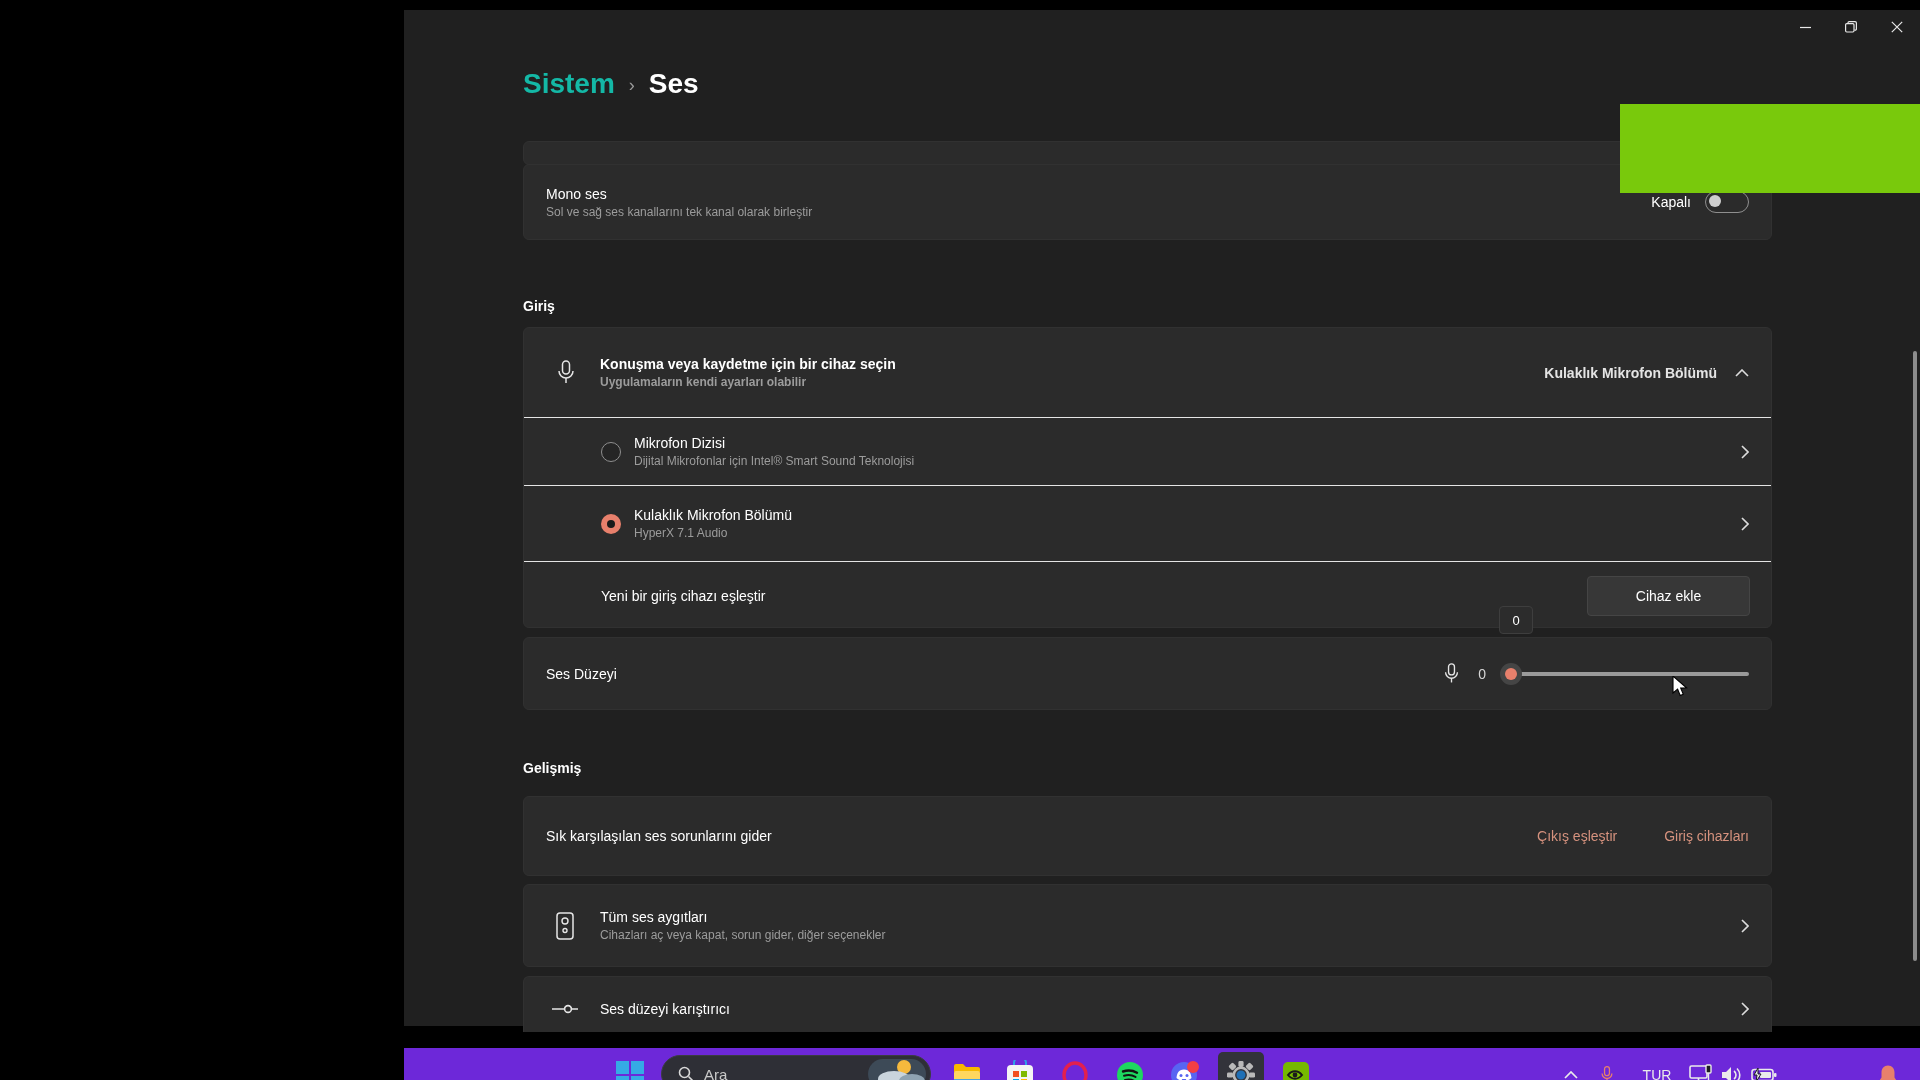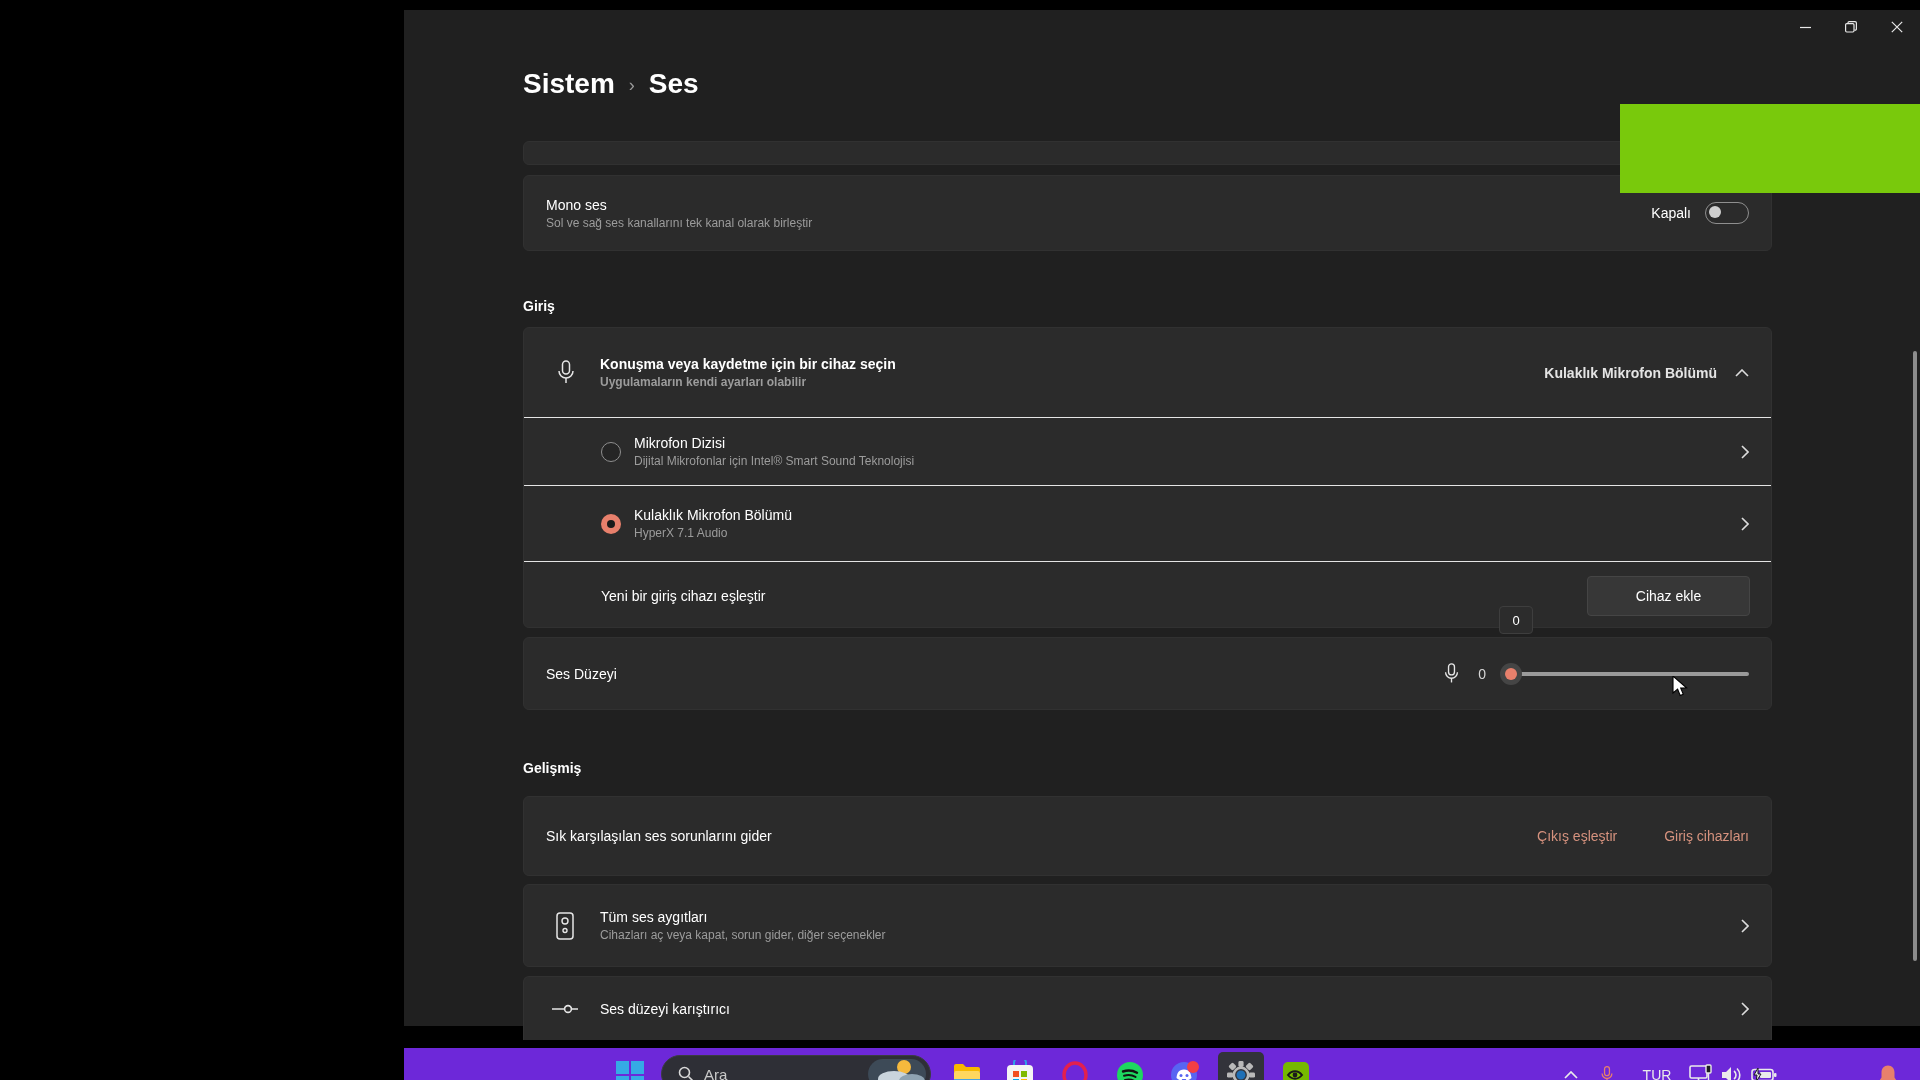--- a/index.html
+++ b/index.html
@@ -4,21 +4,21 @@
 <style>
   html,body{margin:0;padding:0;background:#000;}
   .stage{position:relative;width:1920px;height:1080px;background:#000;overflow:hidden;
          font-family:"Liberation Sans", sans-serif; color:#fff;}
   .window{position:absolute;left:404px;top:10px;width:1516px;height:1016px;background:#202020;}
   
   .caption{position:absolute;top:0;right:0;display:flex;}
   .cap-btn{width:46px;height:34px;display:flex;align-items:center;justify-content:center;}
   
   .breadcrumb{position:absolute;left:119px;top:58px;display:flex;align-items:center;gap:14px;}
-  .bc-root{font-size:28px;font-weight:600;color:#ffffff;}
+  .bc-root{font-size:28px;font-weight:600;color:#14b8a6;}
   .bc-sep{font-size:18px;color:#9a9a9a;padding-top:3px;}
   .bc-cur{font-size:28px;font-weight:600;color:#ffffff;}
   
   .card{position:absolute;left:119px;width:1249px;background:#2b2b2b;border:1px solid #313131;
         border-radius:6px;box-sizing:border-box;}
   .row{display:flex;align-items:center;box-sizing:border-box;}
   .t1{font-size:14px;color:#ffffff;line-height:20px;}
   .t2{font-size:12px;color:#9c9c9c;line-height:17px;}
   .sec-head{position:absolute;left:119px;font-size:14px;font-weight:700;color:#ffffff;}
   .chev{flex:0 0 auto;}
@@ -86,21 +86,21 @@
     </div>
 
     <div class="breadcrumb">
       <span class="bc-root">Sistem</span>
       <span class="bc-sep">›</span>
       <span class="bc-cur">Ses</span>
     </div>
 
     <div class="card" style="top:131px;height:24px;"></div>
 
-    <div class="card row" style="top:165px;height:76px;padding:0 22px;">
+    <div class="card row" style="top:154px;height:76px;padding:0 22px;">
       <div style="flex:1;">
         <div class="t1">Mono ses</div>
         <div class="t2">Sol ve sağ ses kanallarını tek kanal olarak birleştir</div>
       </div>
       <span class="t1" style="margin-right:14px;">Kapalı</span>
       <div class="toggle">
           <div class="knob"></div>
         </div>
     </div>
 
@@ -185,21 +185,21 @@
       </svg>
       <div style="flex:1;">
         <div class="t1">Tüm ses aygıtları</div>
         <div class="t2">Cihazları aç veya kapat, sorun gider, diğer seçenekler</div>
       </div>
       <svg class="chev" width="8" height="14" viewBox="0 0 8 14">
           <path d="M1 1 L7 7 L1 13" fill="none" stroke="#dcdcdc" stroke-width="1.6"></path>
         </svg>
     </div>
 
-    <div class="card" style="top:966px;height:64px;overflow:hidden;border-bottom:none;border-radius:6px 6px 0 0;">
+    <div class="card" style="top:966px;height:56px;overflow:hidden;border-bottom:none;border-radius:6px 6px 0 0;">
       <div class="row" style="height:64px;padding:0 22px 0 28px;">
         <svg width="26" height="14" viewBox="0 0 26 14" style="margin-right:22px;">
           <line x1="0" y1="7" x2="26" y2="7" stroke="#e6e6e6" stroke-width="1.6"></line>
           <circle cx="16" cy="7" r="3.4" fill="#2b2b2b" stroke="#e6e6e6" stroke-width="1.6"></circle>
         </svg>
         <div class="t1" style="flex:1;">Ses düzeyi karıştırıcı</div>
         <svg class="chev" width="8" height="14" viewBox="0 0 8 14">
             <path d="M1 1 L7 7 L1 13" fill="none" stroke="#dcdcdc" stroke-width="1.6"></path>
           </svg>
       </div>

